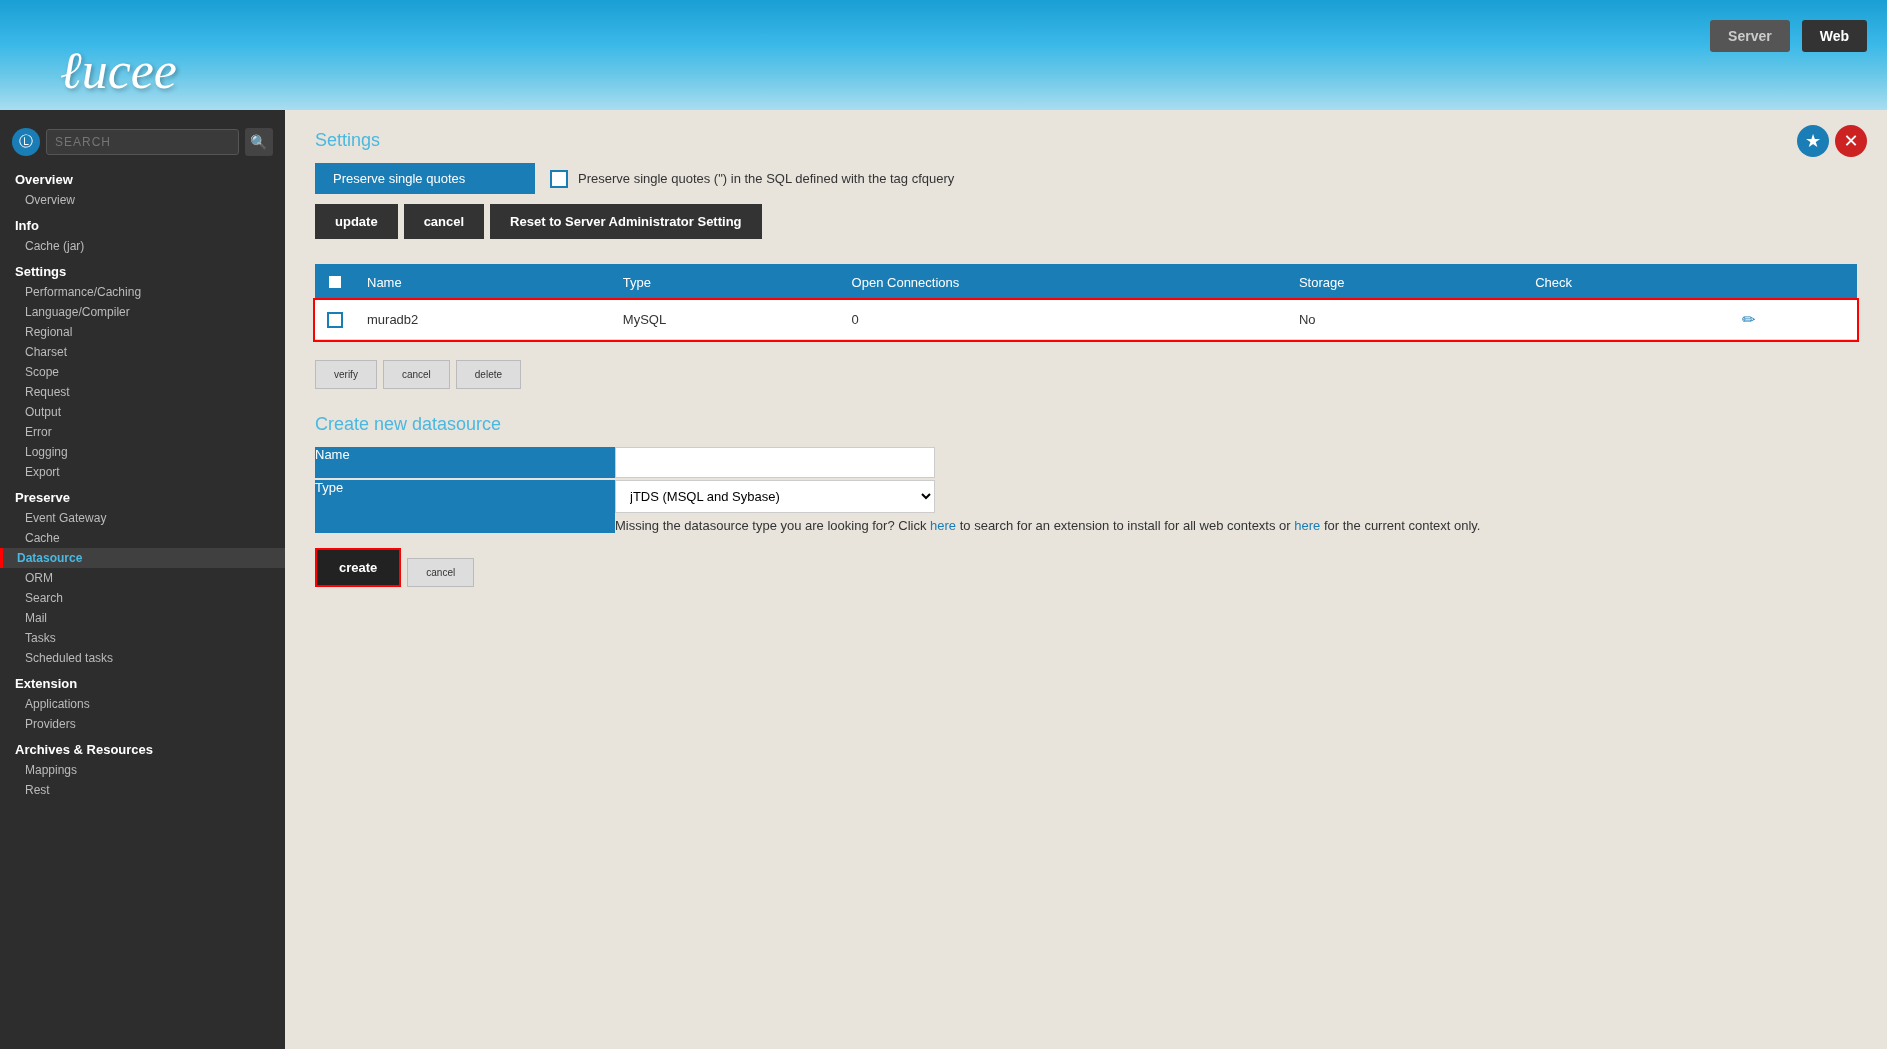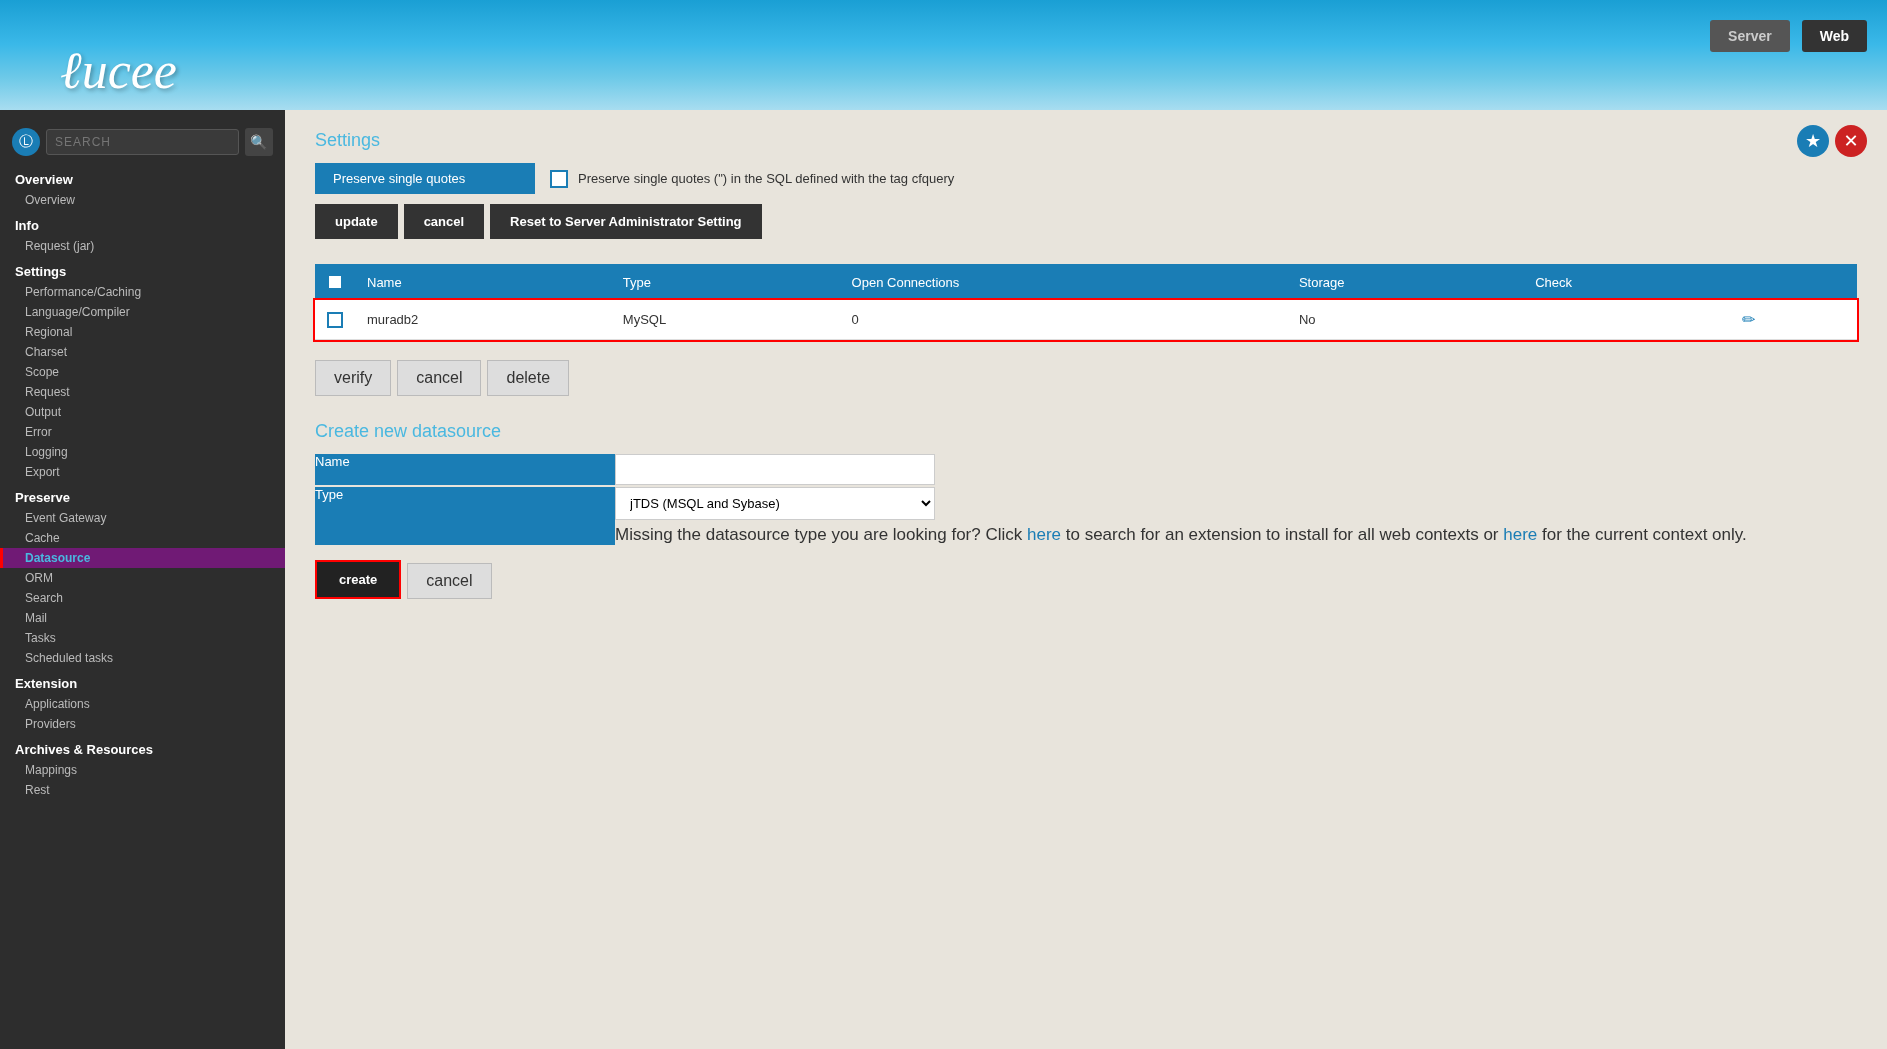--- a/index.html
+++ b/index.html
@@ -112,23 +112,23 @@
     }
     .sidebar-item {
       padding: 3px 15px 3px 25px;
       color: #bbb;
       font-size: 12px;
       cursor: pointer;
     }
     .sidebar-item.active {
       color: #4ab8e0;
       font-weight: bold;
-      background: #701a75;
+      background: #404040;
       border-left: 3px solid red;
-      padding-left: 22px;
+      padding-left: 14px;
     }
 
     
     .content-area {
       flex: 1;
       background: #e8e4dc;
       padding: 20px 30px;
       position: relative;
     }
     .content-top-icons {
@@ -264,21 +264,21 @@
     .table-action-row {
       display: flex;
       gap: 6px;
       margin-bottom: 25px;
     }
     .btn-light {
       background: #ddd;
       color: #333;
       border: 1px solid #bbb;
       padding: 8px 18px;
-      font-size: 16px;
+      font-size: 10px;
       cursor: pointer;
     }
 
     
     .form-table {
       width: 100%;
       border-collapse: collapse;
       margin-bottom: 15px;
     }
     .form-table td {
@@ -305,21 +305,21 @@
     }
     .form-select {
       width: 320px;
       padding: 7px 10px;
       border: 1px solid #ccc;
       font-size: 13px;
       background: white;
       cursor: pointer;
     }
     .form-note {
-      font-size: 17px;
+      font-size: 13px;
       color: #333;
       margin-top: 5px;
     }
     .form-note a {
       color: #1a7db5;
       text-decoration: none;
     }
 
     .create-btn-row {
       display: flex;
@@ -361,21 +361,21 @@
     <div class="sidebar-search-row">
       <div class="sidebar-icon-circle">Ⓛ</div>
       <input class="sidebar-search-input" type="text" placeholder="SEARCH" style="">
       <button class="sidebar-search-btn">🔍</button>
     </div>
 
     <div class="sidebar-section-title">Overview</div>
     <div class="sidebar-item">Overview</div>
 
     <div class="sidebar-section-title">Info</div>
-    <div class="sidebar-item">Request (jar)</div>
+    <div class="sidebar-item">Cache (jar)</div>
 
     <div class="sidebar-section-title">Settings</div>
     <div class="sidebar-item">Performance/Caching</div>
     <div class="sidebar-item">Language/Compiler</div>
     <div class="sidebar-item">Regional</div>
     <div class="sidebar-item">Charset</div>
     <div class="sidebar-item">Scope</div>
     <div class="sidebar-item">Request</div>
     <div class="sidebar-item">Output</div>
     <div class="sidebar-item">Error</div>

